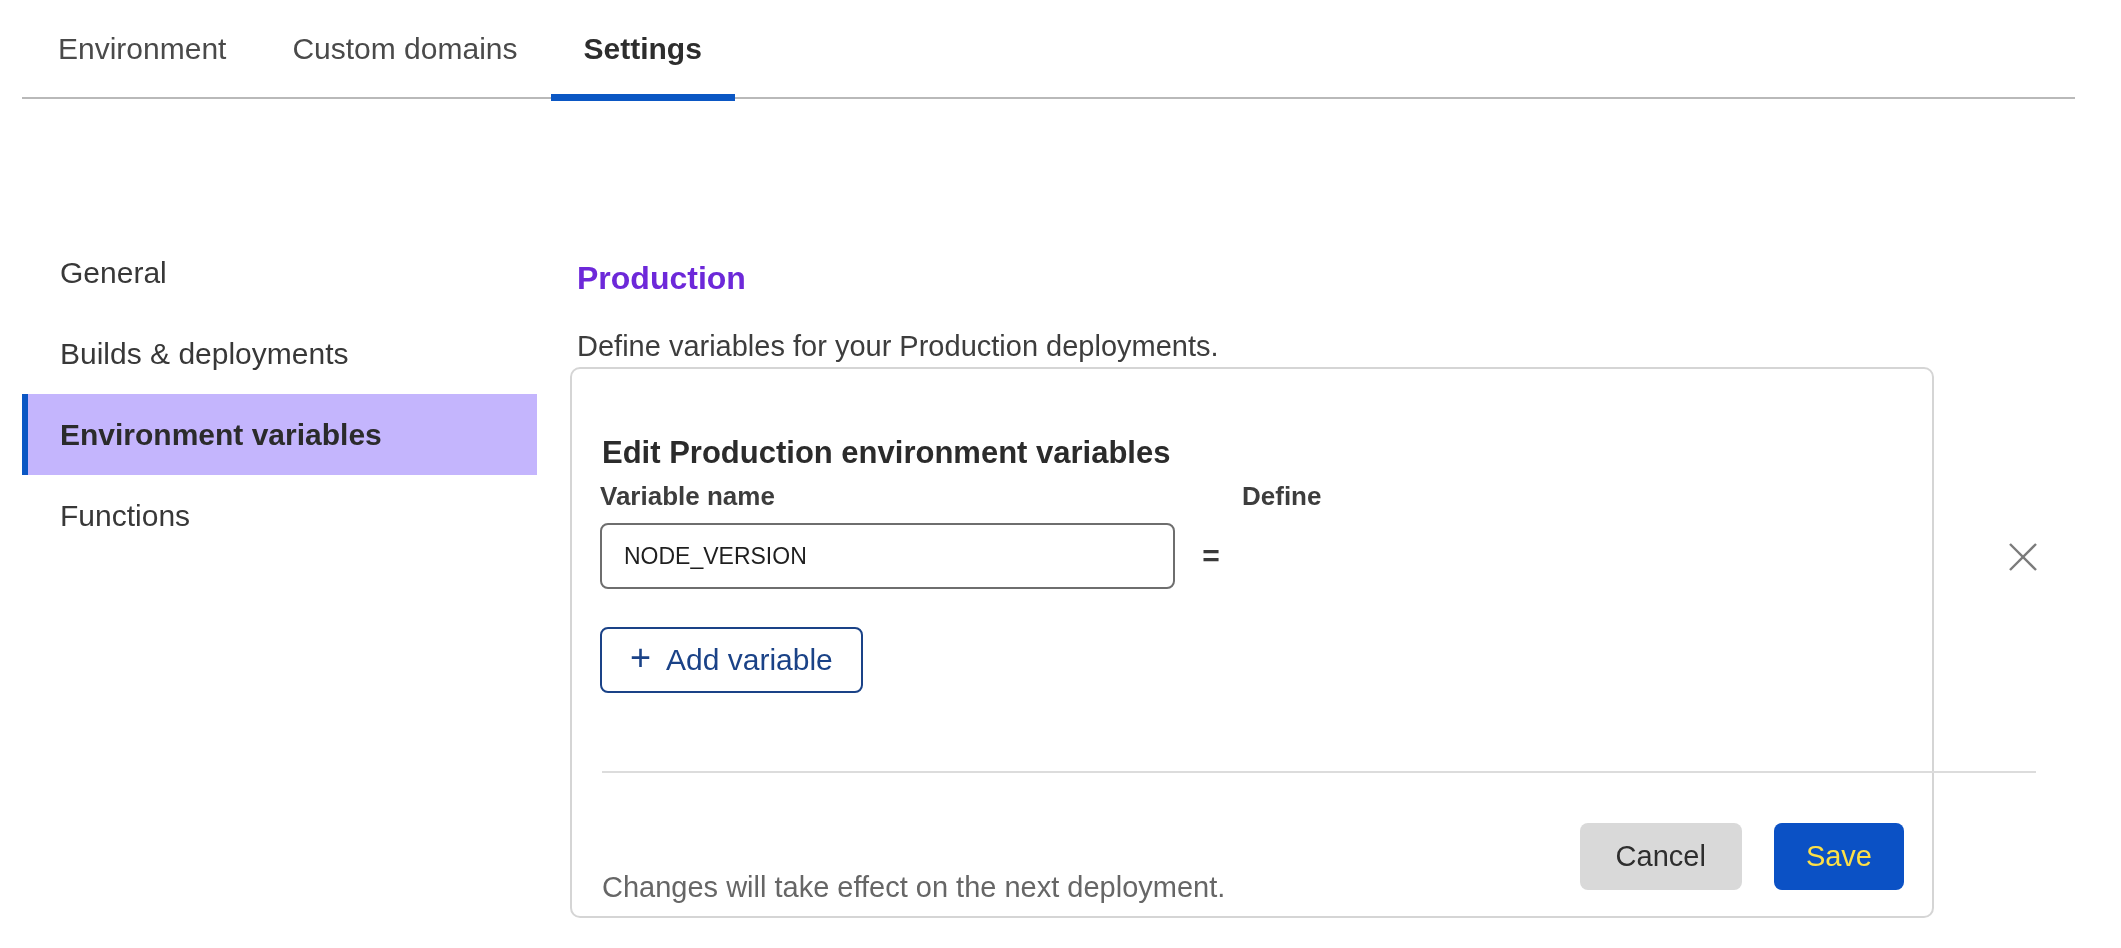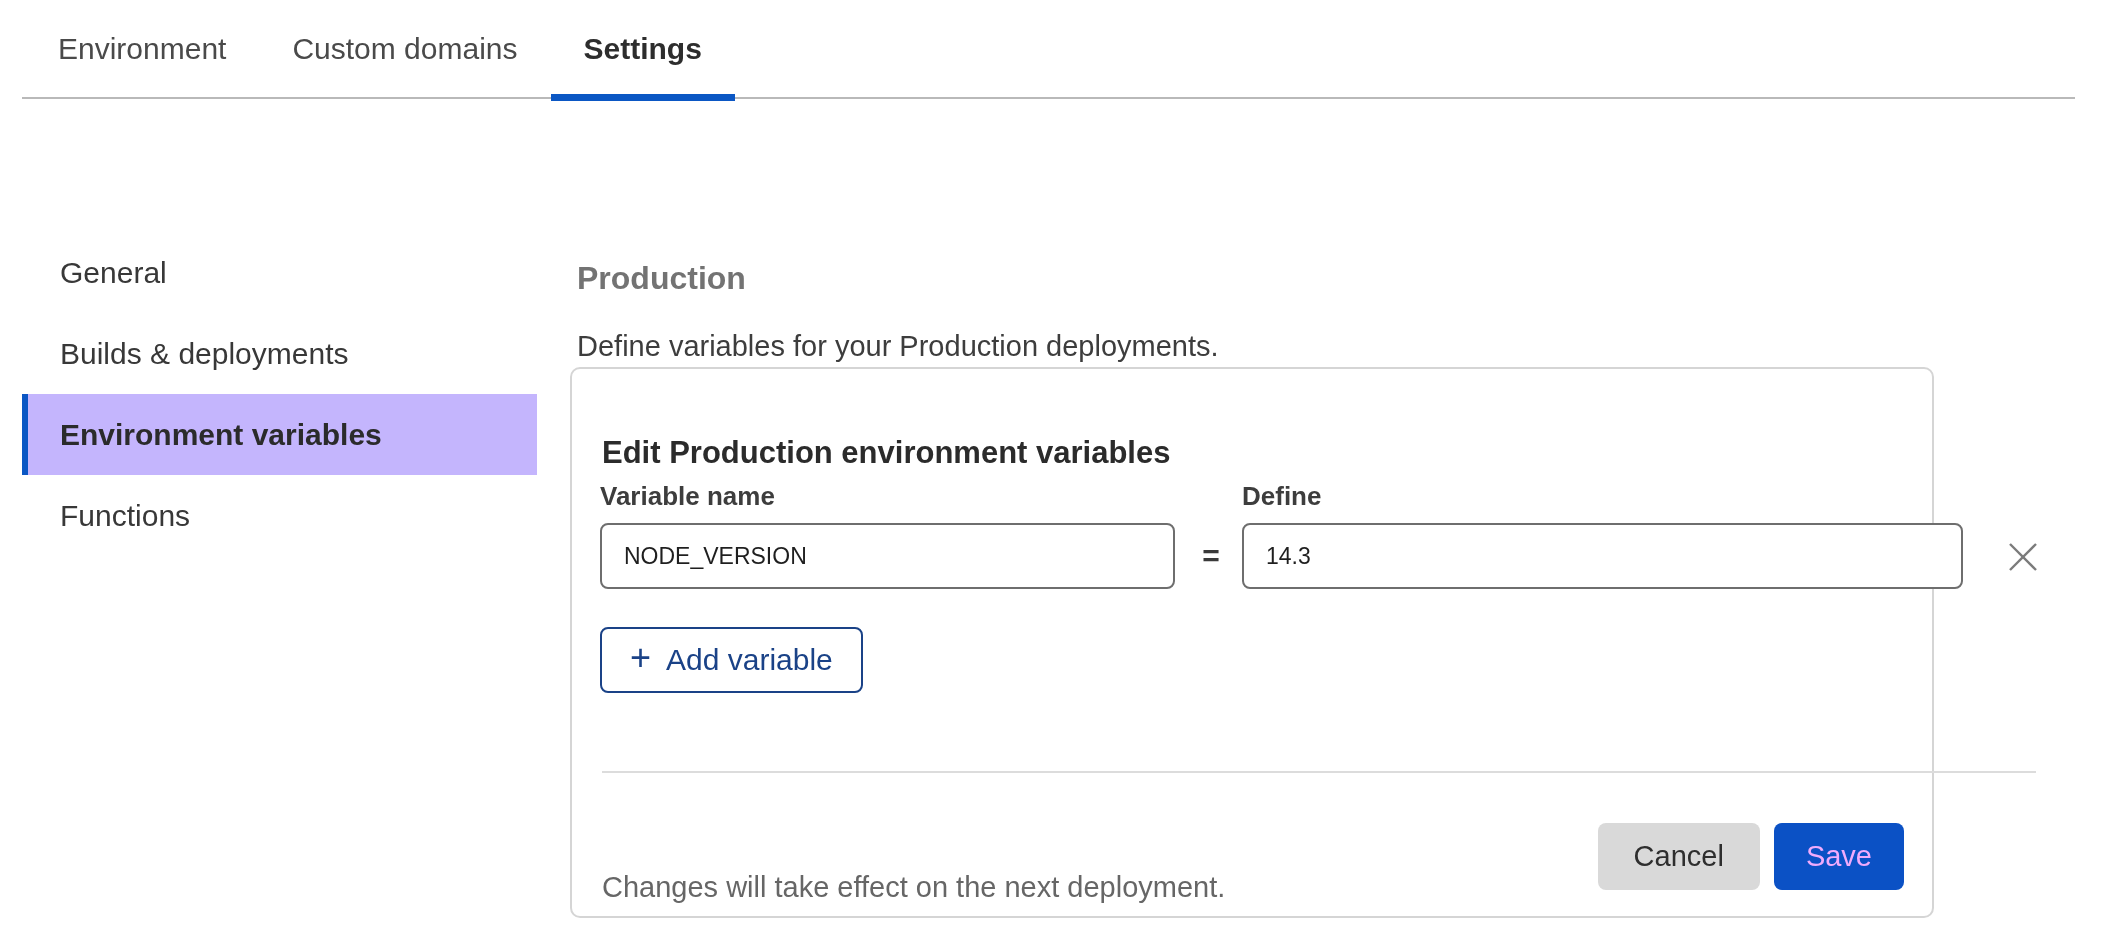--- a/index.html
+++ b/index.html
@@ -44,21 +44,21 @@
   }
   .sitem.active {
     background:#c4b5fd;
     border-left-color:var(--accent, #0b57c4);
     font-weight:700; color:#2b2b2b;
   }
 
   
   .page-title {
     position:absolute; left:577px; top:240px;
-    font-size:32px; font-weight:700; color:#737373; line-height:34px;
+    font-size:32px; font-weight:700; color:#6d28d9; line-height:34px;
   }
   .page-desc {
     position:absolute; left:577px; top:301px;
     font-size:29px; color:#3d3d3d; line-height:33px;
   }
 
   
   .card {
     position:absolute; left:570px; top:367px;
     width:1364px; height:551px;
@@ -122,32 +122,32 @@
     background:#dcdcdc;
   }
 
   .footer-note {
     position:absolute; left:30px; top:472px;
     font-size:29px; color:#666666; line-height:34px;
   }
 
   .footer-actions {
     position:absolute; right:28px; top:454px;
-    display:flex; gap:14px;
+    display:flex; gap:32px;
   }
   .btn {
     height:67px;
     display:inline-flex; align-items:center; justify-content:center;
     border:none; border-radius:8px;
     font-family:"Liberation Sans", sans-serif;
     font-size:29px;
     cursor:pointer; white-space:nowrap;
   }
   .btn-cancel { padding:0 36px; background:var(--cancel-bg, #d9d9d9); color:#2e2e2e; }
-  .btn-save   { padding:0 32px; background:var(--primary, #0b51c5); color:#f0abfc; }
+  .btn-save   { padding:0 32px; background:var(--primary, #0b51c5); color:#fde047; }
 </style>
 </head>
 <body>
 
 <nav class="tabbar">
   <div class="tab">Environment</div>
   <div class="tab">Custom domains</div>
   <div class="tab active">Settings</div>
 </nav>
 
@@ -165,21 +165,20 @@
 
   <h2 class="card-title">Edit Production environment variables</h2>
 
   <div class="field-label label-name">Variable name</div>
   <div class="field-label label-value">Define</div>
 
   <input class="txt-input input-name" type="text" value="NODE_VERSION" style="">
 
   <div class="equals">=</div>
 
-  <input class="txt-input input-value" type="text" value="14.3" style="">
 
   <button class="remove-btn">
     <svg width="32" height="32" viewBox="0 0 32 32">
       <line x1="3" y1="3" x2="29" y2="29" stroke="#7b7b7b" stroke-width="2.4"></line>
       <line x1="29" y1="3" x2="3" y2="29" stroke="#7b7b7b" stroke-width="2.4"></line>
     </svg>
   </button>
 
   <button class="add-btn">
     <span class="plus">+</span>

